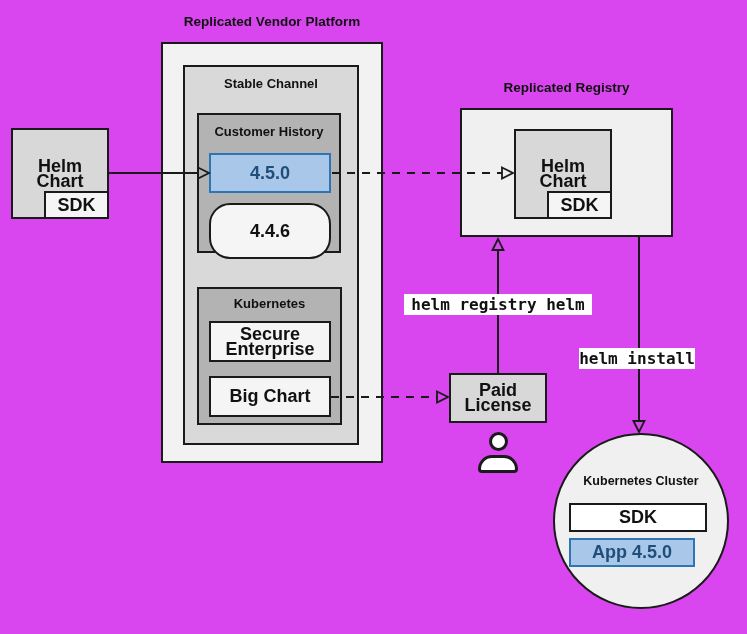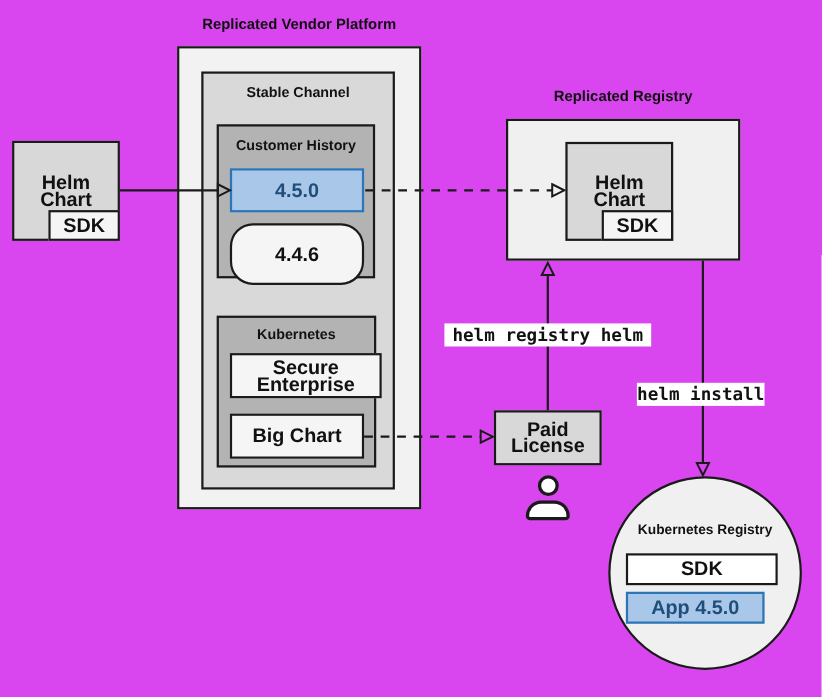--- a/index.html
+++ b/index.html
@@ -109,39 +109,39 @@
 
   <div class="box fill-dark" style="left:197px;top:113px;width:144px;height:140px;"></div>
   <div class="t-label" style="left:197px;top:124px;width:144px;">Customer History</div>
 
   <div class="box cbox blue" style="left:209px;top:153px;width:122px;height:40px;z-index:2;">4.5.0</div>
   <div class="box cbox fill-light" style="left:209px;top:203px;width:122px;height:56px;z-index:2;border-radius:21px;">4.4.6</div>
 
   <div class="box fill-dark" style="left:197px;top:287px;width:145px;height:138px;"></div>
   <div class="t-label" style="left:197px;top:296px;width:145px;">Kubernetes</div>
 
-  <div class="box cbox fill-light pre" style="left:209px;top:321px;width:138px;height:41px;z-index:2;">Secure
+  <div class="box cbox fill-light pre" style="left:209px;top:321px;width:122px;height:41px;z-index:2;">Secure
 Enterprise</div>
   <div class="box cbox fill-light" style="left:209px;top:376px;width:122px;height:41px;z-index:2;">Big Chart</div>
 
   <div class="box cbox fill-gray" style="left:11px;top:128px;width:98px;height:91px;">Helm Chart</div>
   <div class="box cbox fill-light" style="left:44px;top:191px;width:65px;height:28px;z-index:2;">SDK</div>
 
   <div class="t-label diagram-title" style="left:460px;top:80px;width:213px;">Replicated Registry</div>
   <div class="box fill-pale" style="left:460px;top:108px;width:213px;height:129px;"></div>
   <div class="box cbox fill-gray" style="left:514px;top:129px;width:98px;height:90px;z-index:2;">Helm Chart</div>
   <div class="box cbox fill-light" style="left:547px;top:191px;width:65px;height:28px;z-index:2;">SDK</div>
 
   <div class="box cbox fill-gray pre" style="left:449px;top:373px;width:98px;height:50px;">Paid
 License</div>
   <div class="person-head" style="left:489px;top:432px;"></div>
   <div class="person-body" style="left:478px;top:455px;"></div>
 
   <div class="circle fill-pale" style="left:553px;top:433px;width:176px;height:176px;"></div>
-  <div class="t-label" style="left:553px;top:474px;width:176px;font-size:12.5px;">Kubernetes Registry</div>
+  <div class="t-label" style="left:553px;top:474px;width:176px;font-size:12.5px;">Kubernetes Cluster</div>
   <div class="box cbox fill-white" style="left:569px;top:503px;width:138px;height:29px;z-index:2;">SDK</div>
   <div class="box cbox blue" style="left:569px;top:538px;width:126px;height:29px;z-index:2;">App 4.5.0</div>
 
   <svg class="svg-layer" width="747" height="634" viewBox="0 0 747 634">
 
     <line x1="109" y1="173" x2="198" y2="173" stroke="#1a1a1a" stroke-width="2"></line>
     <path d="M198,167.5 L209,173 L198,178.5 Z" fill="none" stroke="#1a1a1a" stroke-width="1.8"></path>
 
     <line x1="332" y1="173" x2="502" y2="173" stroke="#1a1a1a" stroke-width="2" stroke-dasharray="8 7"></line>
     <path d="M502,167.5 L513,173 L502,178.5 Z" fill="none" stroke="#1a1a1a" stroke-width="1.8"></path>

